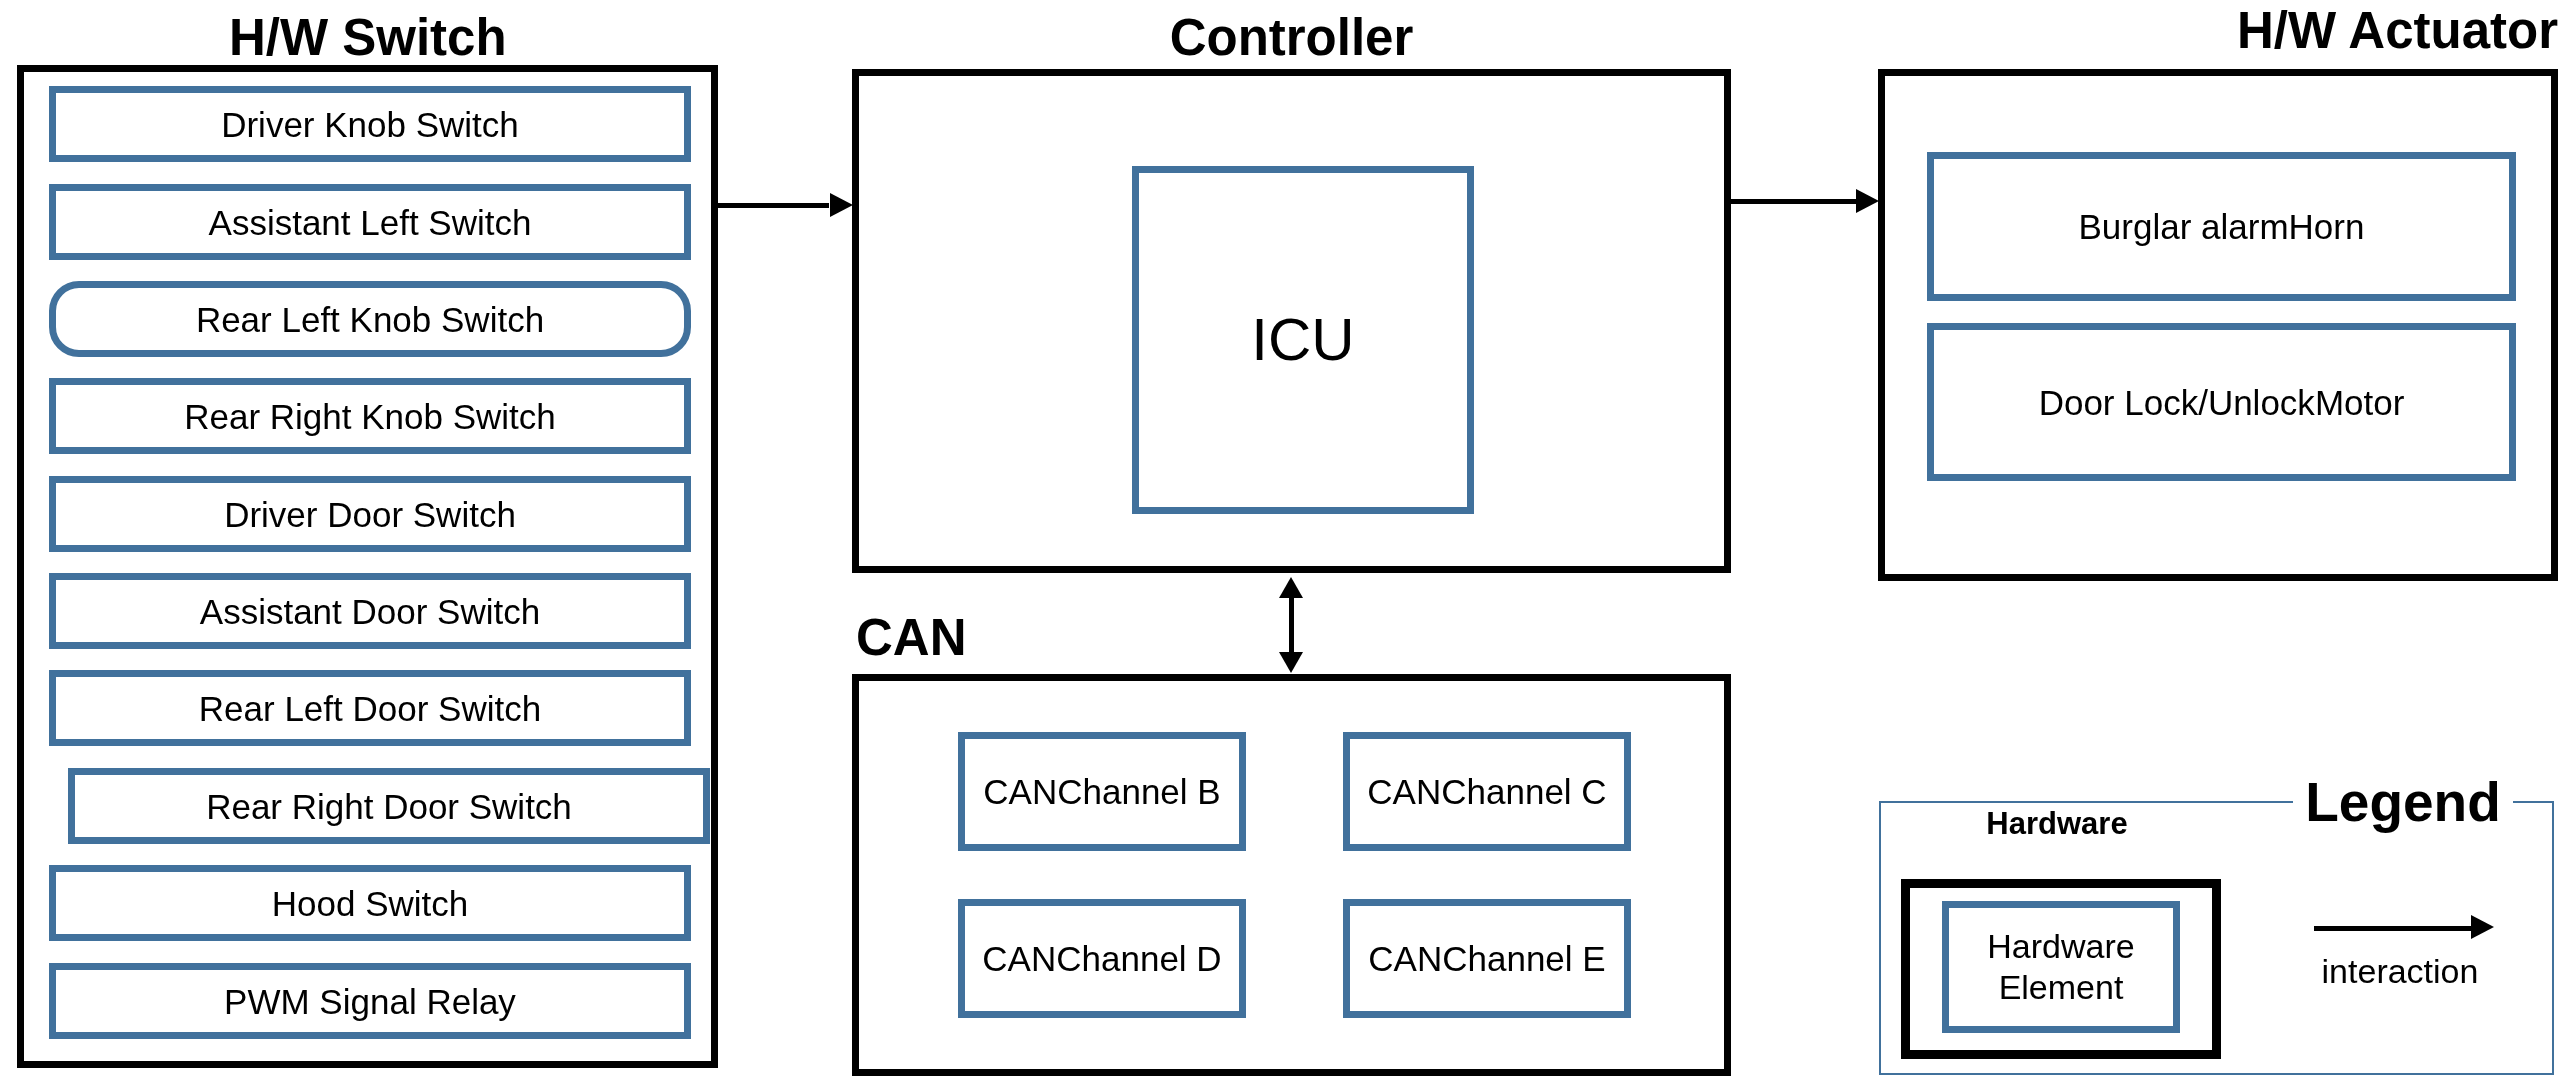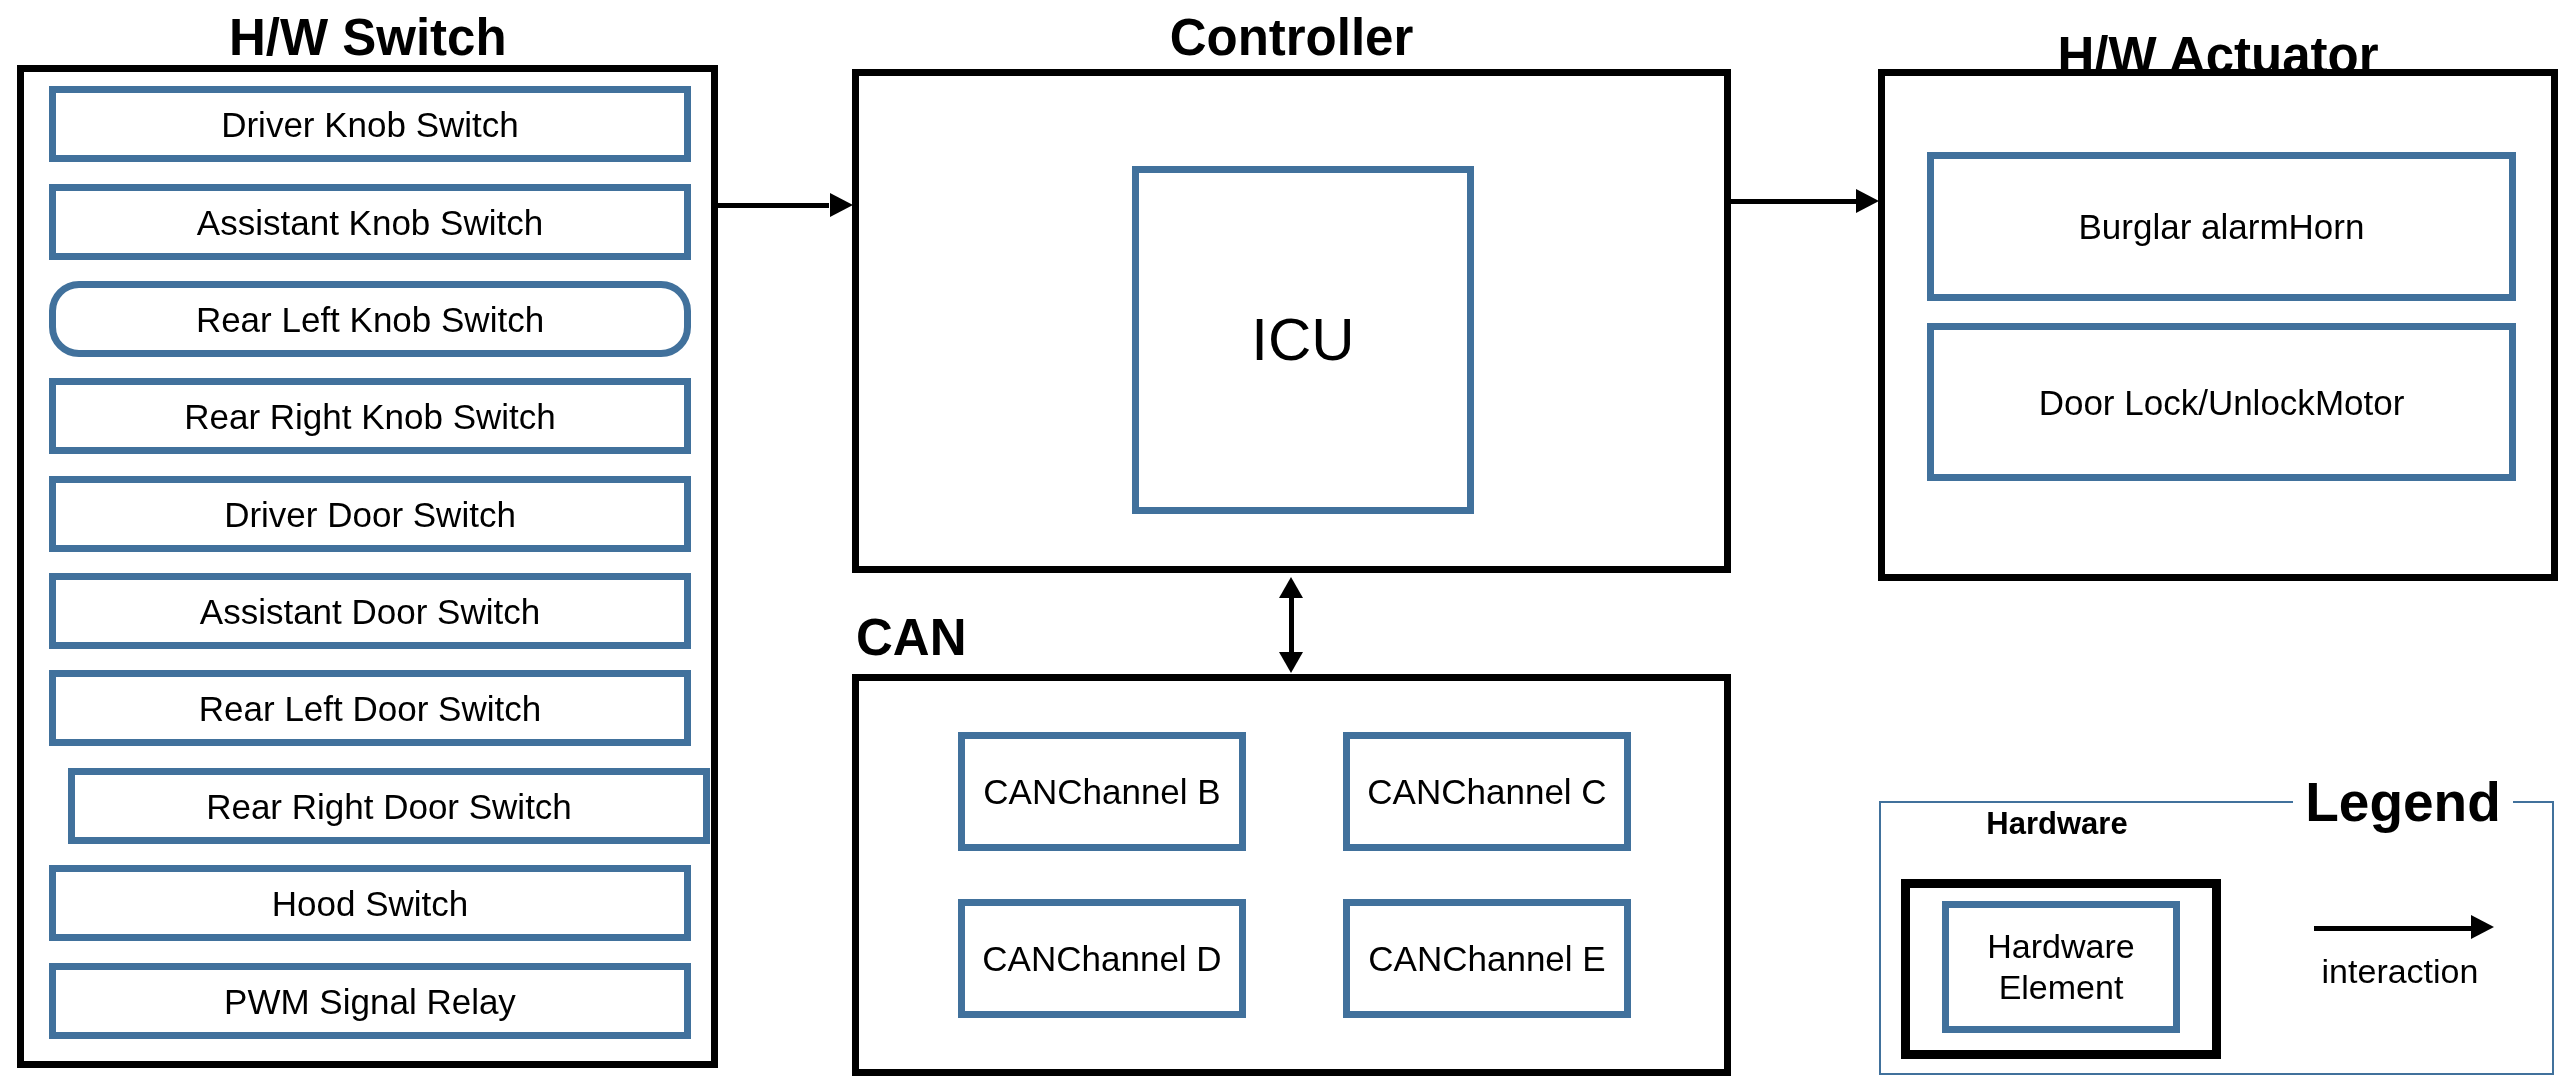--- a/index.html
+++ b/index.html
@@ -68,21 +68,21 @@
 <div id="stage">
 
   <section>
     <div class="section-title" style="left:17.3px;top:9.4px;width:701px;">H/W Switch</div>
     <div class="frame-black" style="left:17.3px;top:65px;width:701px;height:1003px;"></div>
 
     <div class="blue-box" style="left:49px;top:86px;width:642px;height:76px;">
       <span>Driver Knob Switch</span>
     </div>
     <div class="blue-box" style="left:49px;top:184px;width:642px;height:76px;">
-      <span>Assistant Knob Switch</span>
+      <span>Assistant Left Switch</span>
     </div>
     <div class="blue-box" style="left:49px;top:281px;width:642px;height:76px;border-radius:30px;">
       <span>Rear Left Knob Switch</span>
     </div>
     <div class="blue-box" style="left:49px;top:378px;width:642px;height:76px;text-align:center;">
       <span>Rear Right Knob Switch</span>
     </div>
     <div class="blue-box" style="left:49px;top:476px;width:642px;height:76px;">
       <span>Driver Door Switch</span>
     </div>
@@ -143,21 +143,21 @@
       <span>CAN</span>
       <span>Channel D</span>
     </div>
     <div class="blue-box col" style="left:1343px;top:899px;width:288px;height:119px;">
       <span>CAN</span>
       <span>Channel E</span>
     </div>
   </section>
 
   <section>
-    <div class="section-title" style="left:1878px;top:27px;width:680px;">H/W Actuator</div>
+    <div class="section-title" style="left:1878px;top:2px;width:680px;text-align:right;">H/W Actuator</div>
     <div class="frame-black-thick" style="left:1878px;top:69px;width:680px;height:512px;"></div>
 
     <div class="blue-box col" style="left:1927px;top:152px;width:589px;height:149px;">
       <span>Burglar alarm</span>
       <span>Horn</span>
     </div>
     <div class="blue-box col" style="left:1927px;top:323px;width:589px;height:158px;">
       <span>Door Lock/Unlock</span>
       <span>Motor</span>
     </div>

